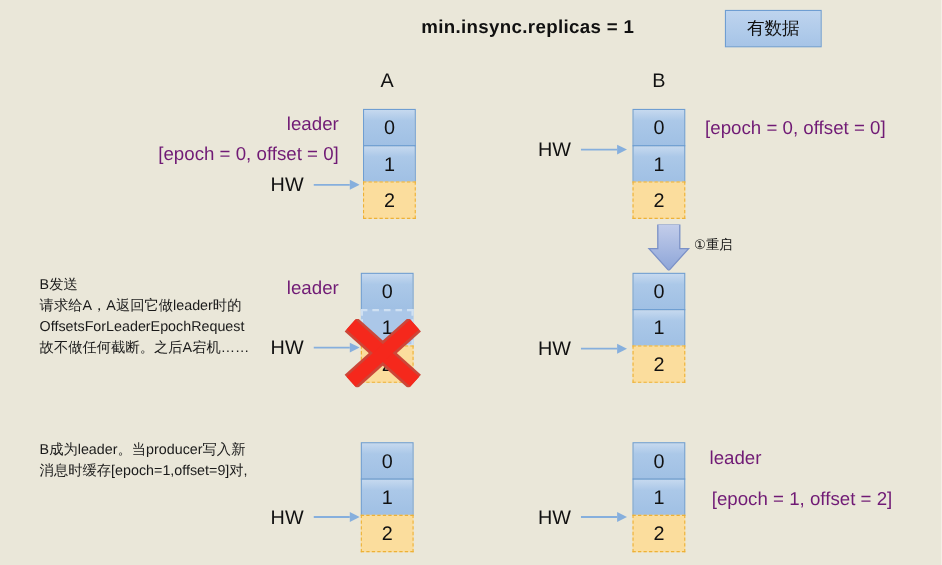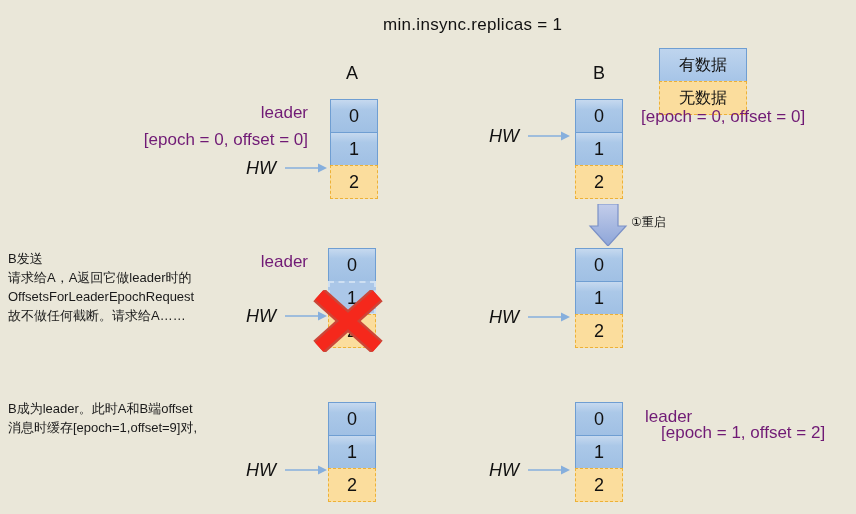--- a/index.html
+++ b/index.html
@@ -9,57 +9,56 @@
     position:relative; width:856px; height:514px;
     background:#eae7d9; overflow:hidden; color:#1a1a1a;
   }
   .abs { position:absolute; }
 
   .title { font-size:17px; letter-spacing:0.3px; color:#111; }
 
   .legend { display:flex; flex-direction:column; }
   .legend-box {
     width:88px; height:34px; display:flex; align-items:center; justify-content:center;
-    font-size:16px; color:#111;margin-top:39px;
+    font-size:16px; color:#111;
   }
   .legend-box.data  { background:linear-gradient(180deg,#bed4ee 0%,#a6c4e7 100%); border:1.5px solid #6f9ed2; }
   .legend-box.empty { background:#fbdd9d; border:1.5px dashed #edb136; margin-top:-1px; }
 
   .col-header { font-size:18px; color:#111; }
 
   .stack { display:flex; flex-direction:column; width:48px; }
   .cell {
     width:48px; height:34px; display:flex; align-items:center; justify-content:center;
     font-size:18px; color:#111;
   }
   .cell + .cell { margin-top:-1px; }
   .cell.data  { background:linear-gradient(180deg,#c6d9ef 0%,#abc8e8 30%,#a0c0e4 100%); border:1.5px solid #6f9ed2; }
   .cell.empty { background:#fbdd9d; border:1.5px dashed #edb136; }
   .cell.data-dashed { background:#abc7e8; border:2px dashed #cfe0f2; }
 
-  .hw-group { display:flex; align-items:center; height:20px;font-style:italic; }
+  .hw-group { display:flex; align-items:center; height:20px; }
   .hw-text { font-size:18px; color:#111; margin-right:9px; }
 
   .red-label { color:#701a75; font-size:17px; white-space:nowrap; }
   .right-align { text-align:right; }
 
-  .note { font-size:13px; line-height:19px; color:#1a1a1a; white-space:nowrap; }
+  .note { font-size:13px; line-height:19px; color:#1a1a1a; white-space:nowrap;margin-left:28px; }
 
   .restart-label { font-size:12px; color:#111; }
 </style>
 </head>
 <body>
 
 <div class="canvas">
 
-  <div class="abs title" style="left:383px; top:15px;">min.insync.replicas = 1</div>
+  <div class="abs title" style="left:383px; top:15px;font-weight:bold;">min.insync.replicas = 1</div>
 
   <div class="abs legend" style="left:659px; top:9px;">
     <div class="legend-box data">有数据</div>
-    <div class="legend-box empty">无数据</div>
   </div>
 
   <div class="abs col-header" style="left:346px; top:63px;">A</div>
   <div class="abs col-header" style="left:593px; top:63px;">B</div>
 
   <div class="abs red-label right-align" style="right:548px; top:103px;">leader</div>
   <div class="abs red-label right-align" style="right:548px; top:130px;">[epoch = 0, offset = 0]</div>
 
   <div class="abs hw-group" style="left:246px; top:158px;">
     <span class="hw-text">HW</span>
@@ -99,21 +98,21 @@
       </linearGradient>
     </defs>
     <polygon points="10,0 30,0 30,22 38,22 20,42 2,22 10,22" fill="url(#ag)" stroke="#7b91c7" stroke-width="1.2"></polygon>
   </svg>
   <div class="abs restart-label" style="left:631px; top:214px;">①重启</div>
 
   <div class="abs note" style="left:8px; top:249px;">
     <div>B发送</div>
     <div>请求给A，A返回它做leader时的</div>
     <div>OffsetsForLeaderEpochRequest</div>
-    <div>故不做任何截断。请求给A……</div>
+    <div>故不做任何截断。之后A宕机……</div>
   </div>
 
   <div class="abs red-label right-align" style="right:548px; top:252px;">leader</div>
 
   <div class="abs hw-group" style="left:246px; top:306px;">
     <span class="hw-text">HW</span>
     <svg width="42" height="12" viewBox="0 0 42 12">
       <line x1="0" y1="6" x2="33" y2="6" stroke="#86afdd" stroke-width="1.6"></line>
       <polygon points="33,1.5 42,6 33,10.5" fill="#86afdd"></polygon>
     </svg>
@@ -139,21 +138,21 @@
     </svg>
   </div>
 
   <div class="abs stack" style="left:575px; top:248px;">
     <div class="cell data">0</div>
     <div class="cell data">1</div>
     <div class="cell empty">2</div>
   </div>
 
   <div class="abs note" style="left:8px; top:399px;">
-    <div>B成为leader。此时A和B端offset</div>
+    <div>B成为leader。当producer写入新</div>
     <div>消息时缓存[epoch=1,offset=9]对,</div>
   </div>
 
   <div class="abs hw-group" style="left:246px; top:460px;">
     <span class="hw-text">HW</span>
     <svg width="42" height="12" viewBox="0 0 42 12">
       <line x1="0" y1="6" x2="33" y2="6" stroke="#86afdd" stroke-width="1.6"></line>
       <polygon points="33,1.5 42,6 33,10.5" fill="#86afdd"></polygon>
     </svg>
   </div>
@@ -172,15 +171,15 @@
     </svg>
   </div>
 
   <div class="abs stack" style="left:575px; top:402px;">
     <div class="cell data">0</div>
     <div class="cell data">1</div>
     <div class="cell empty">2</div>
   </div>
 
   <div class="abs red-label" style="left:645px; top:407px;">leader</div>
-  <div class="abs red-label" style="left:647px; top:423px;margin-left:14px;">[epoch = 1, offset = 2]</div>
+  <div class="abs red-label" style="left:647px; top:444px;">[epoch = 1, offset = 2]</div>
 
 </div>
 
 </body></html>

